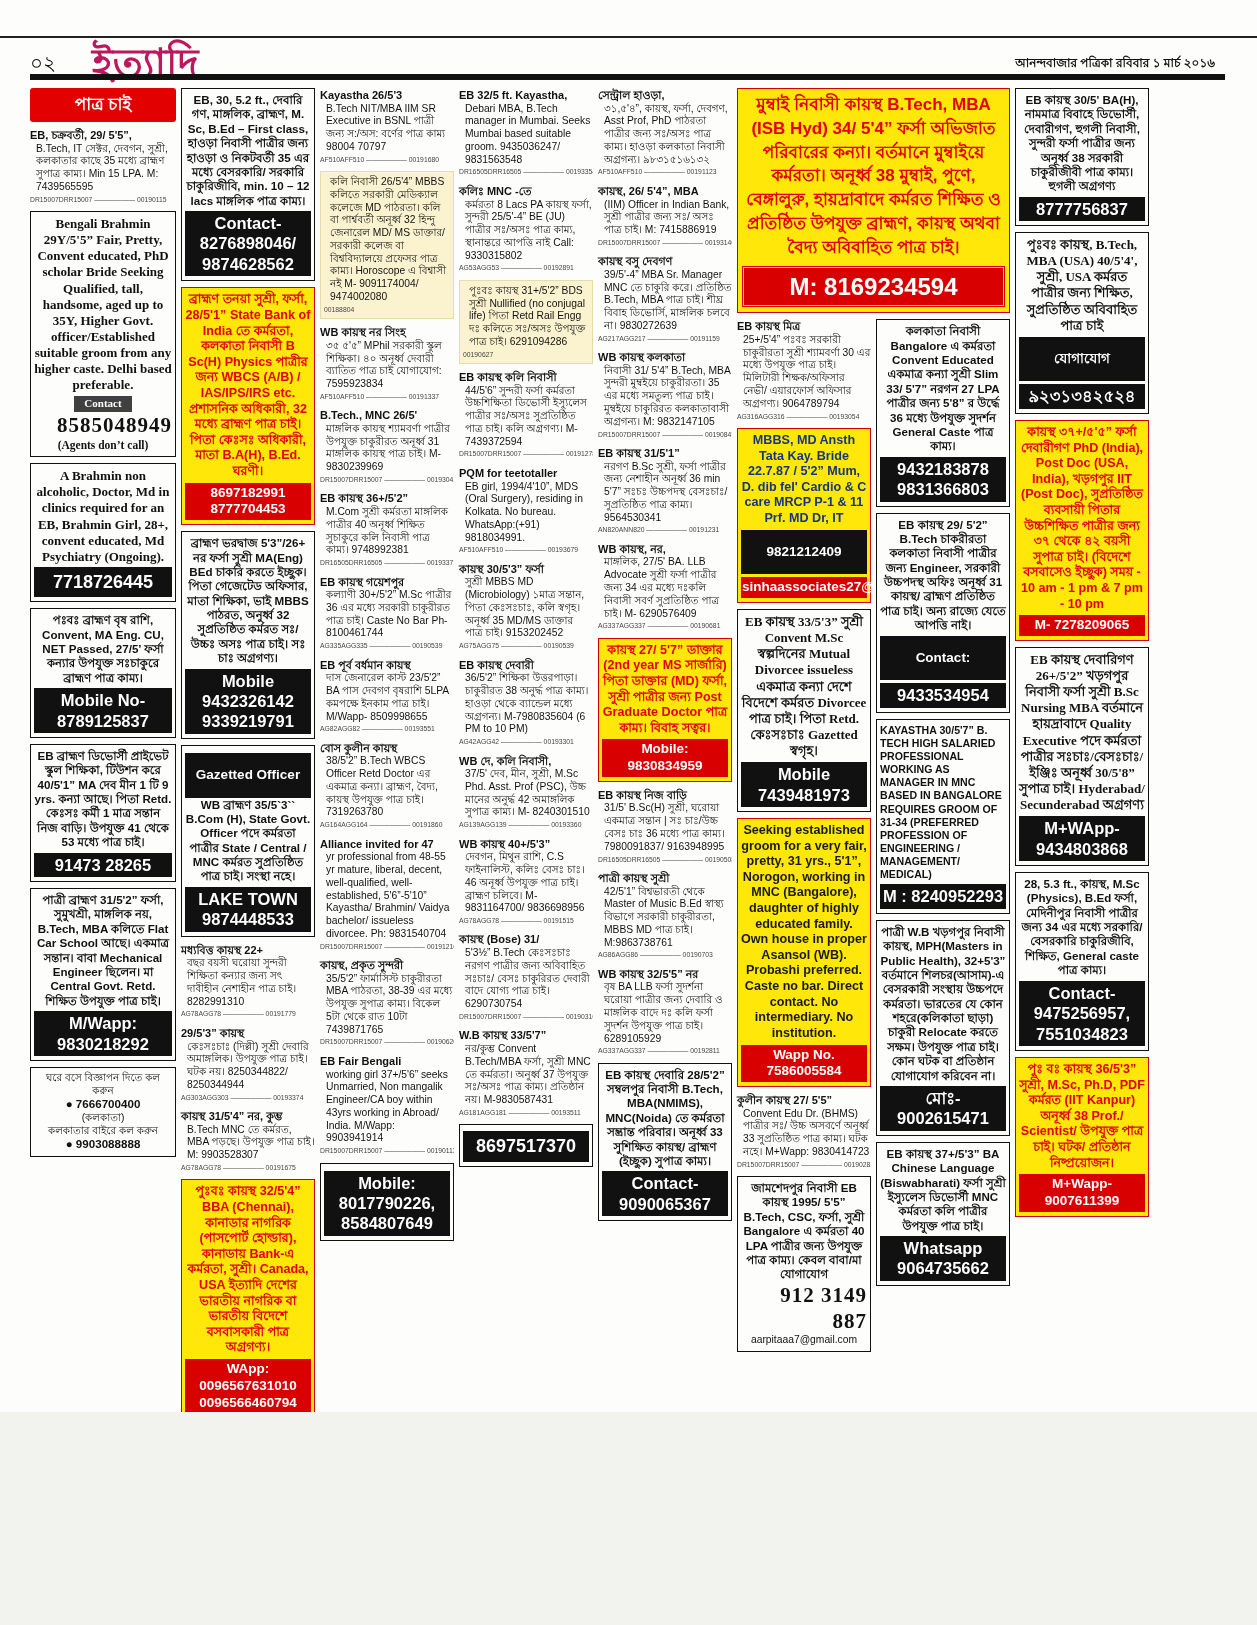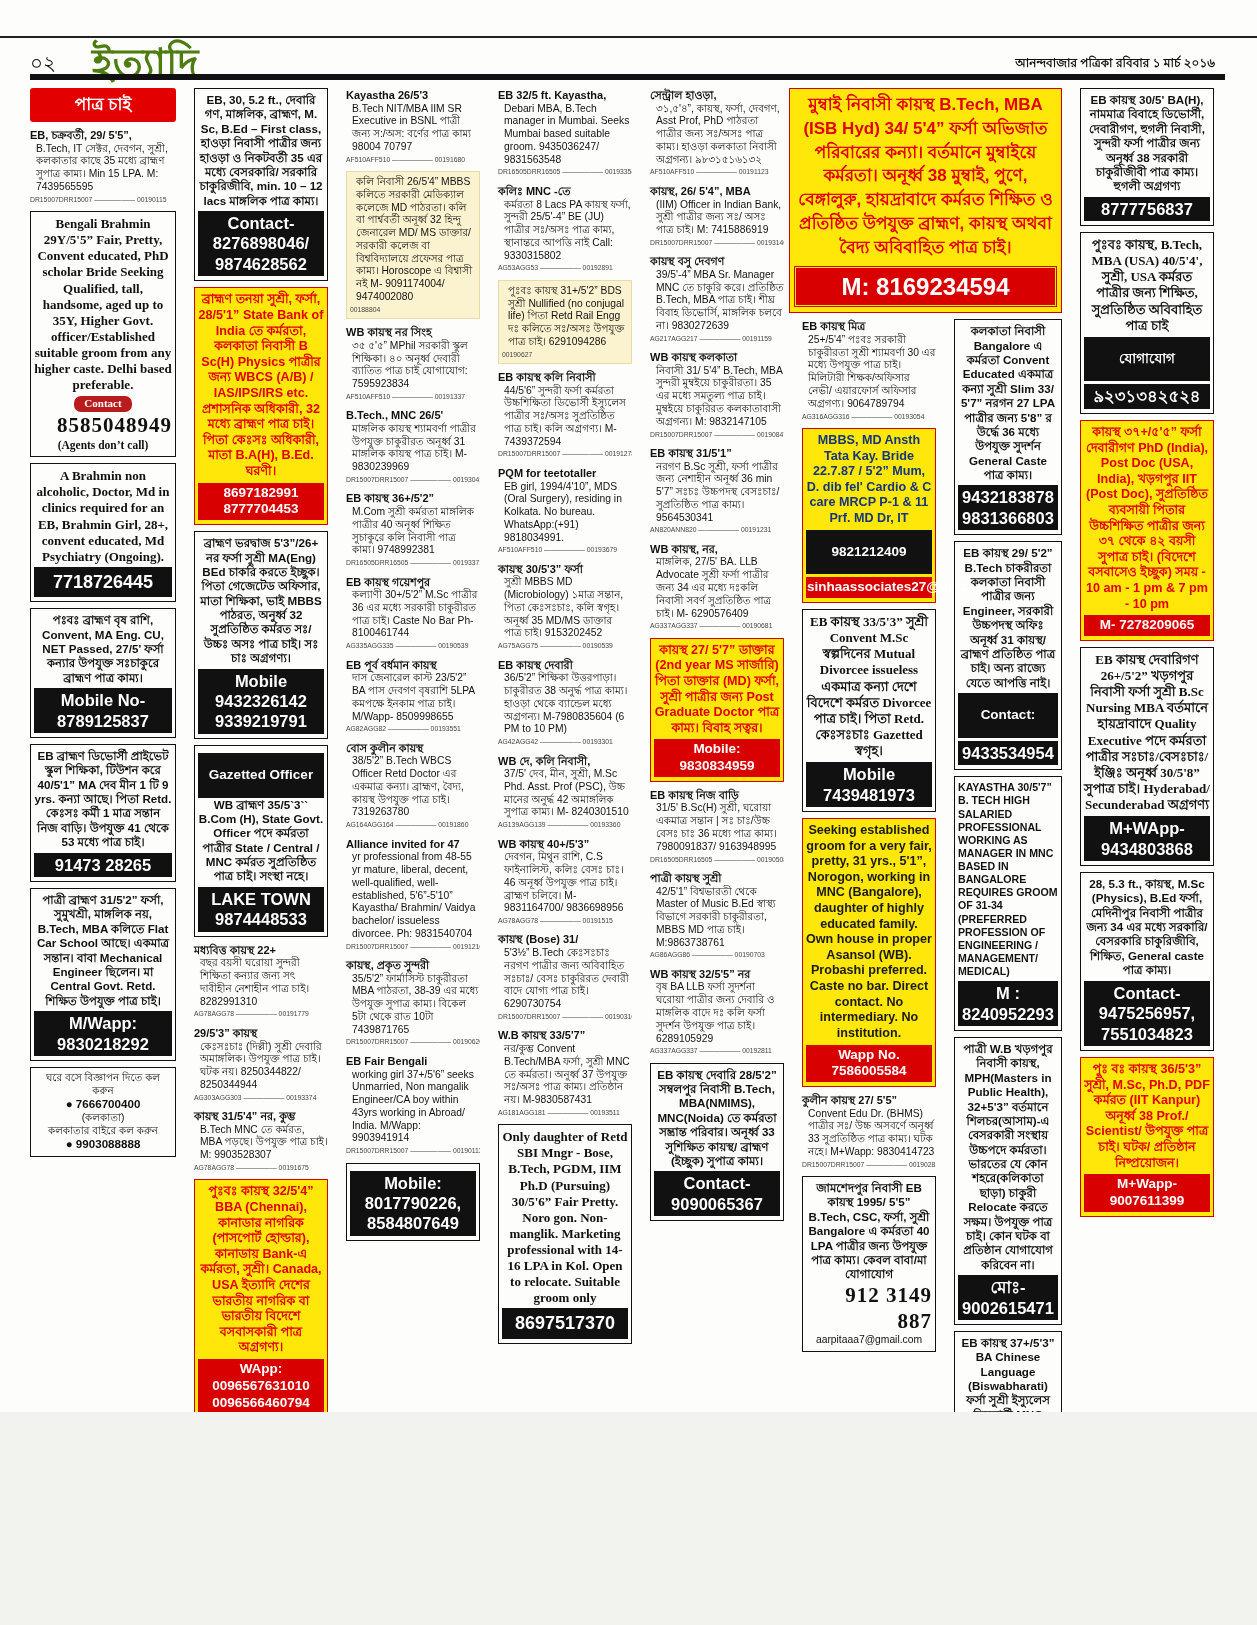--- a/index.html
+++ b/index.html
@@ -2,29 +2,29 @@
 <html><head>
 <meta charset="utf-8">
 <style>
   html,body{margin:0;padding:0;background:#f2f2ee;}
   .page{position:relative;width:1257px;height:1412px;background:#fdfdfb;overflow:hidden;
         font-family:"Liberation Sans",sans-serif;color:#111;}
   
   .hdr-topline{position:absolute;left:0;top:36px;width:1257px;border-top:2px solid #222;}
   .hdr{position:absolute;left:30px;top:40px;width:1195px;height:34px;}
   .pagenum{position:absolute;left:0;top:8px;font-size:20px;}
-  .masthead{position:absolute;left:62px;top:-8px;font-size:40px;font-weight:bold;color:#4d7c0f;
+  .masthead{position:absolute;left:62px;top:-8px;font-size:40px;font-weight:bold;color:#be185d;
             font-family:"Liberation Serif",serif;}
   .paper{position:absolute;right:10px;top:14px;font-size:12px;font-weight:bold;}
   .hdr-rule{position:absolute;left:30px;top:74px;width:1195px;border-top:6px solid #111;}
   
   .cols{position:absolute;left:30px;top:88px;display:flex;gap:5px;align-items:flex-start;}
   .col{display:flex;flex-direction:column;gap:6px;}
   #col1{width:146px;}
-  #col2,#col3,#col4,#col5,#col6,#col7,#col8{width:134px;margin-left:13px;}
+  #col2,#col3,#col4,#col5,#col6,#col7,#col8{width:134px;}
   .grp67{width:273px;display:flex;flex-direction:column;gap:6px;}
   .grp67-row{display:flex;gap:5px;}
   .section-label{background:#e20000;color:#fff;font-weight:bold;font-size:17px;text-align:center;
                  padding:3px 0;border-radius:3px;}
   
   .ad{line-height:1.24;}
   .ad-plain{padding:1px 0;}
   .ad-box{border:1.6px solid #111;padding:4px 3px;}
   .ad-cream{background:#fbf3cf;border:1px solid #e6dca6;padding:4px 3px;}
   .ad-yellow{background:#ffe70a;color:#e30000;border:1px solid #cf0000;padding:4px 3px;}
@@ -36,21 +36,21 @@
   .l-c{font-size:10.3px;text-align:center;}
   .l-cb{font-weight:bold;font-size:11.6px;text-align:center;}
   .l-cb2{font-weight:bold;font-size:13px;text-align:center;font-family:"Liberation Serif",serif;}
   .l-caps{font-weight:bold;font-size:10.6px;}
   .l-bar{background:#111;color:#fff;font-weight:bold;font-size:13.5px;text-align:center;
          padding:14px 1px;margin-top:3px;}
   .l-barL{background:#111;color:#fff;font-weight:bold;font-size:16.5px;text-align:center;
           padding:2px 1px;margin-top:3px;}
   .l-red{background:#d80000;color:#fff;font-weight:bold;font-size:13.5px;text-align:center;
          padding:2px 1px;margin-top:3px;}
-  .l-pill{margin:3px auto 0;background:#b91c1c;color:#fff;border-radius:7px;width:fit-content;
+  .l-pill{margin:3px auto 0;background:#404040;color:#fff;border-radius:0;width:fit-content;
           padding:1px 10px;font-weight:bold;font-size:11px;font-family:"Liberation Serif",serif;}
   .l-num{font-size:21px;font-weight:bold;text-align:right;font-family:"Liberation Serif",serif;letter-spacing:1px;}
   .l-numbx{font-size:18px;font-weight:bold;text-align:center;border:3px double #111;background:#111;color:#fff;
            padding:1px 2px;margin-top:2px;}
   .l-code{font-size:6.8px;color:#444;padding-top:2px;white-space:nowrap;overflow:hidden;}
   .l-yh{font-weight:bold;font-size:12.6px;text-align:center;}
   .l-wh{font-weight:bold;font-size:17px;text-align:center;line-height:1.4;}
   .l-wred{background:#d80000;color:#fff;font-weight:bold;font-size:24px;text-align:center;
           padding:4px 0;margin-top:5px;border:3px double #ffe70a;}
   .l-serifc{font-size:11.5px;font-weight:bold;text-align:center;font-family:"Liberation Serif",serif;}
@@ -254,21 +254,20 @@
           <div class="l-h">কায়স্থ (Bose) 31/</div>
           <div class="l-b">5'3½” B.Tech কেঃসঃচাঃ নরগণ পাত্রীর জন্য অবিবাহিত সঃচাঃ/ বেসঃ চাকুরিরত দেবারী বাদে যোগ্য পাত্র চাই। 6290730754</div>
           <div class="l-code">DR15007DRR15007 —————— 00190316</div>
         </div>
         <div class="ad ad-plain">
           <div class="l-h">W.B কায়স্থ 33/5'7”</div>
           <div class="l-b">নর/কুম্ভ Convent B.Tech/MBA ফর্সা, সুশ্রী MNC তে কর্মরতা। অনুর্ধ্ব 37 উপযুক্ত সঃ/অসঃ পাত্র কাম্য। প্রতিষ্ঠান নয়। M-9830587431</div>
           <div class="l-code">AG181AGG181 —————— 00193511</div>
         </div>
         <div class="ad ad-box">
-          <div class="l-cb2">Only daughter of Retd SBI Mngr - Bose, B.Tech, PGDM, IIM Ph.D (Pursuing) 30/5'6” Fair Pretty. Noro gon. Non-manglik. Marketing professional with 14-16 LPA in Kol. Open to relocate. Suitable groom only</div>
           <div class="l-numbx">8697517370</div>
         </div>
       </div>
     <div class="col" id="col5">
         <div class="ad ad-plain">
           <div class="l-h">সেন্ট্রাল হাওড়া,</div>
           <div class="l-b">৩১,৫'৪”, কায়স্থ, ফর্সা, দেবগণ, Asst Prof, PhD পাঠরতা পাত্রীর জন্য সঃ/অসঃ পাত্র কাম্য। হাওড়া কলকাতা নিবাসী অগ্রগন্য। ৯৮৩১৫১৬১৩২</div>
           <div class="l-code">AF510AFF510 —————— 00191123</div>
         </div>
         <div class="ad ad-plain">

